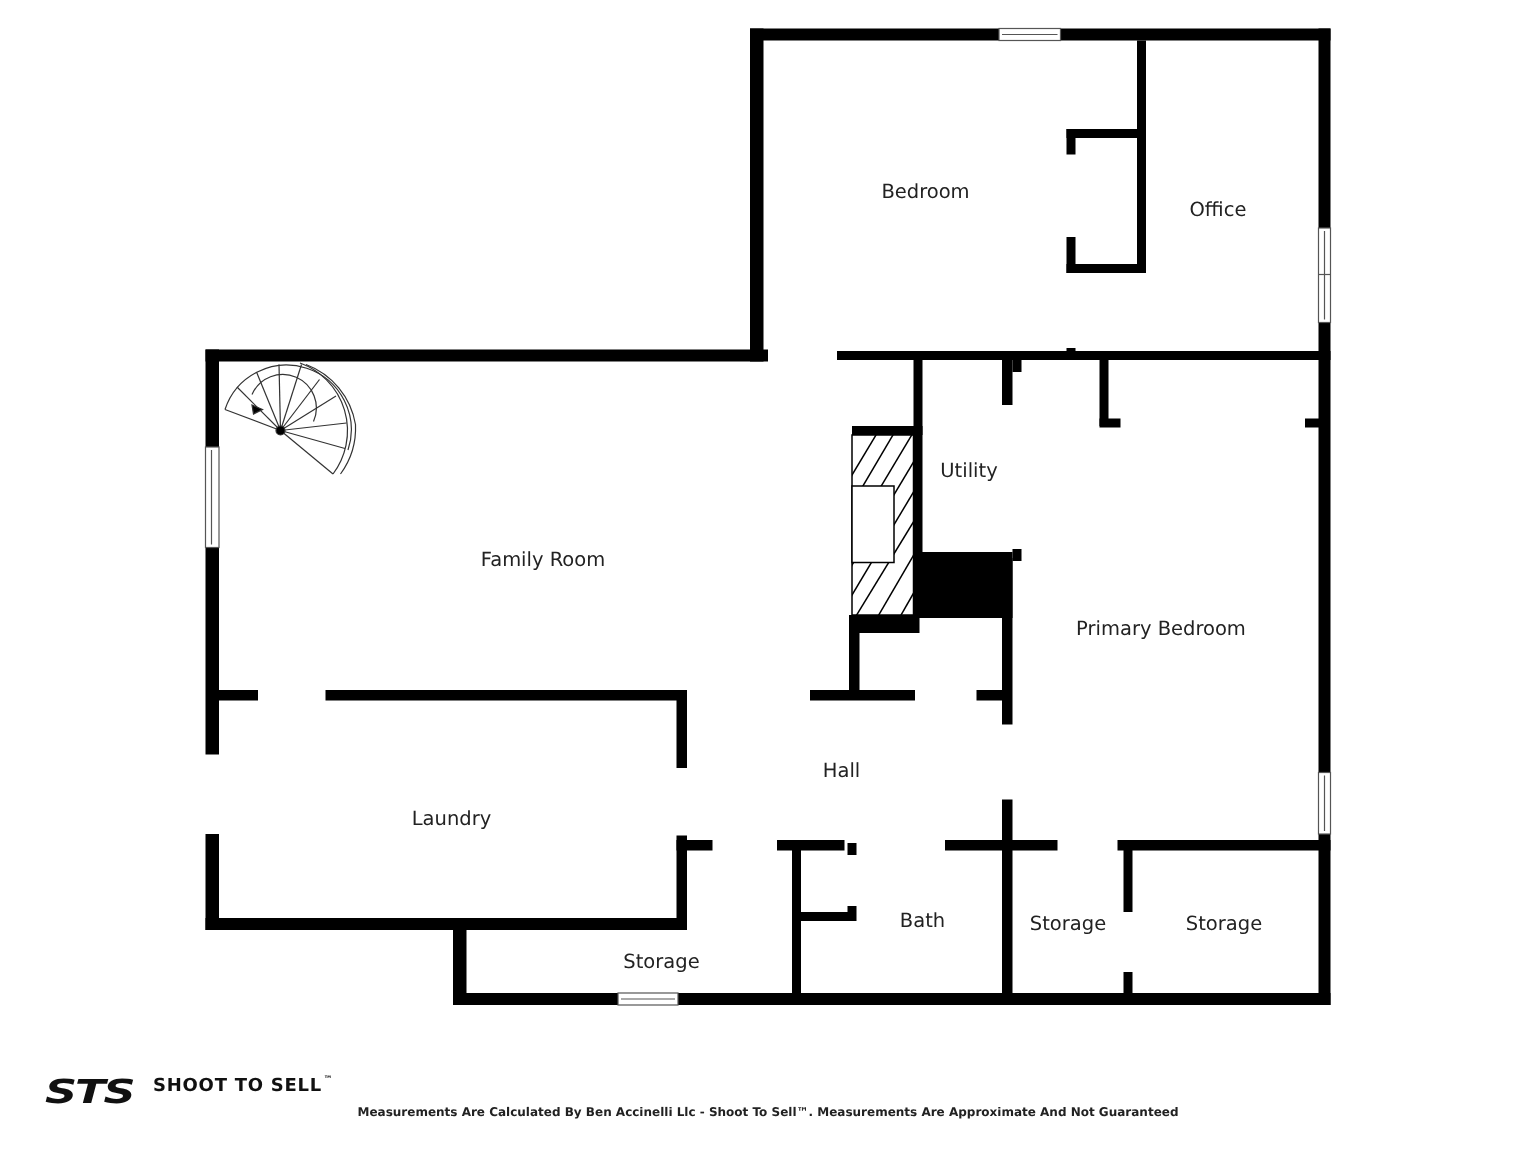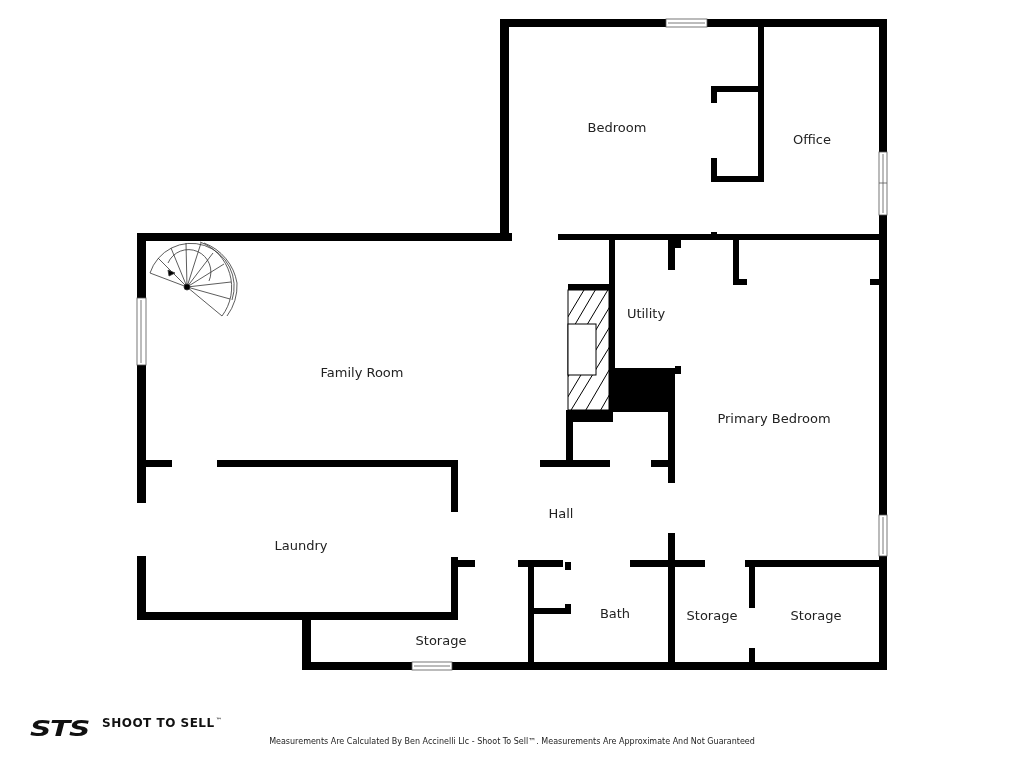--- a/index.html
+++ b/index.html
@@ -3,21 +3,21 @@
 <meta charset="utf-8">
 <style>
   html, body { margin:0; padding:0; background:#ffffff; }
   body { width:1024px; height:768px; position:relative; overflow:hidden; font-family:"DejaVu Sans", sans-serif; }
   #plan { position:absolute; left:0; top:0; }
   .room-label { font-family:"DejaVu Sans", sans-serif; font-size:13px; fill:#222; }
   .logo-wrap { position:absolute; left:30px; top:716px; display:flex; align-items:flex-start; }
   .logo-mark { font-family:"DejaVu Sans", sans-serif; font-weight:900; font-size:22px; letter-spacing:-1px; color:#111; transform:scaleX(1.35); transform-origin:left center; width:62px; font-style:italic; }
   .logo-text { font-family:"DejaVu Sans", sans-serif; font-weight:bold; font-size:12px; color:#111; letter-spacing:0.5px; margin-left:10px; }
   .logo-tm { font-size:6px; vertical-align:top; margin-left:1px; }
-  .disclaimer { position:absolute; left:0; width:1024px; top:737px; text-align:center; font-family:"DejaVu Sans", sans-serif; font-size:8px; color:#222; padding-left:0; }
+  .disclaimer { position:absolute; left:0; width:1024px; top:737px; text-align:center; font-family:"DejaVu Sans", sans-serif; font-size:8px; color:#222; padding-left:0;font-weight:bold; }
 </style>
 </head>
 <body>
 
 <svg id="plan" width="1024" height="768" viewBox="0 0 1024 768" xmlns="http://www.w3.org/2000/svg">
   <g fill="#000">
 
     <rect x="500" y="19" width="166" height="8"></rect>
     <rect x="707" y="19" width="180" height="8"></rect>
     <rect x="500" y="19" width="9" height="222"></rect>

